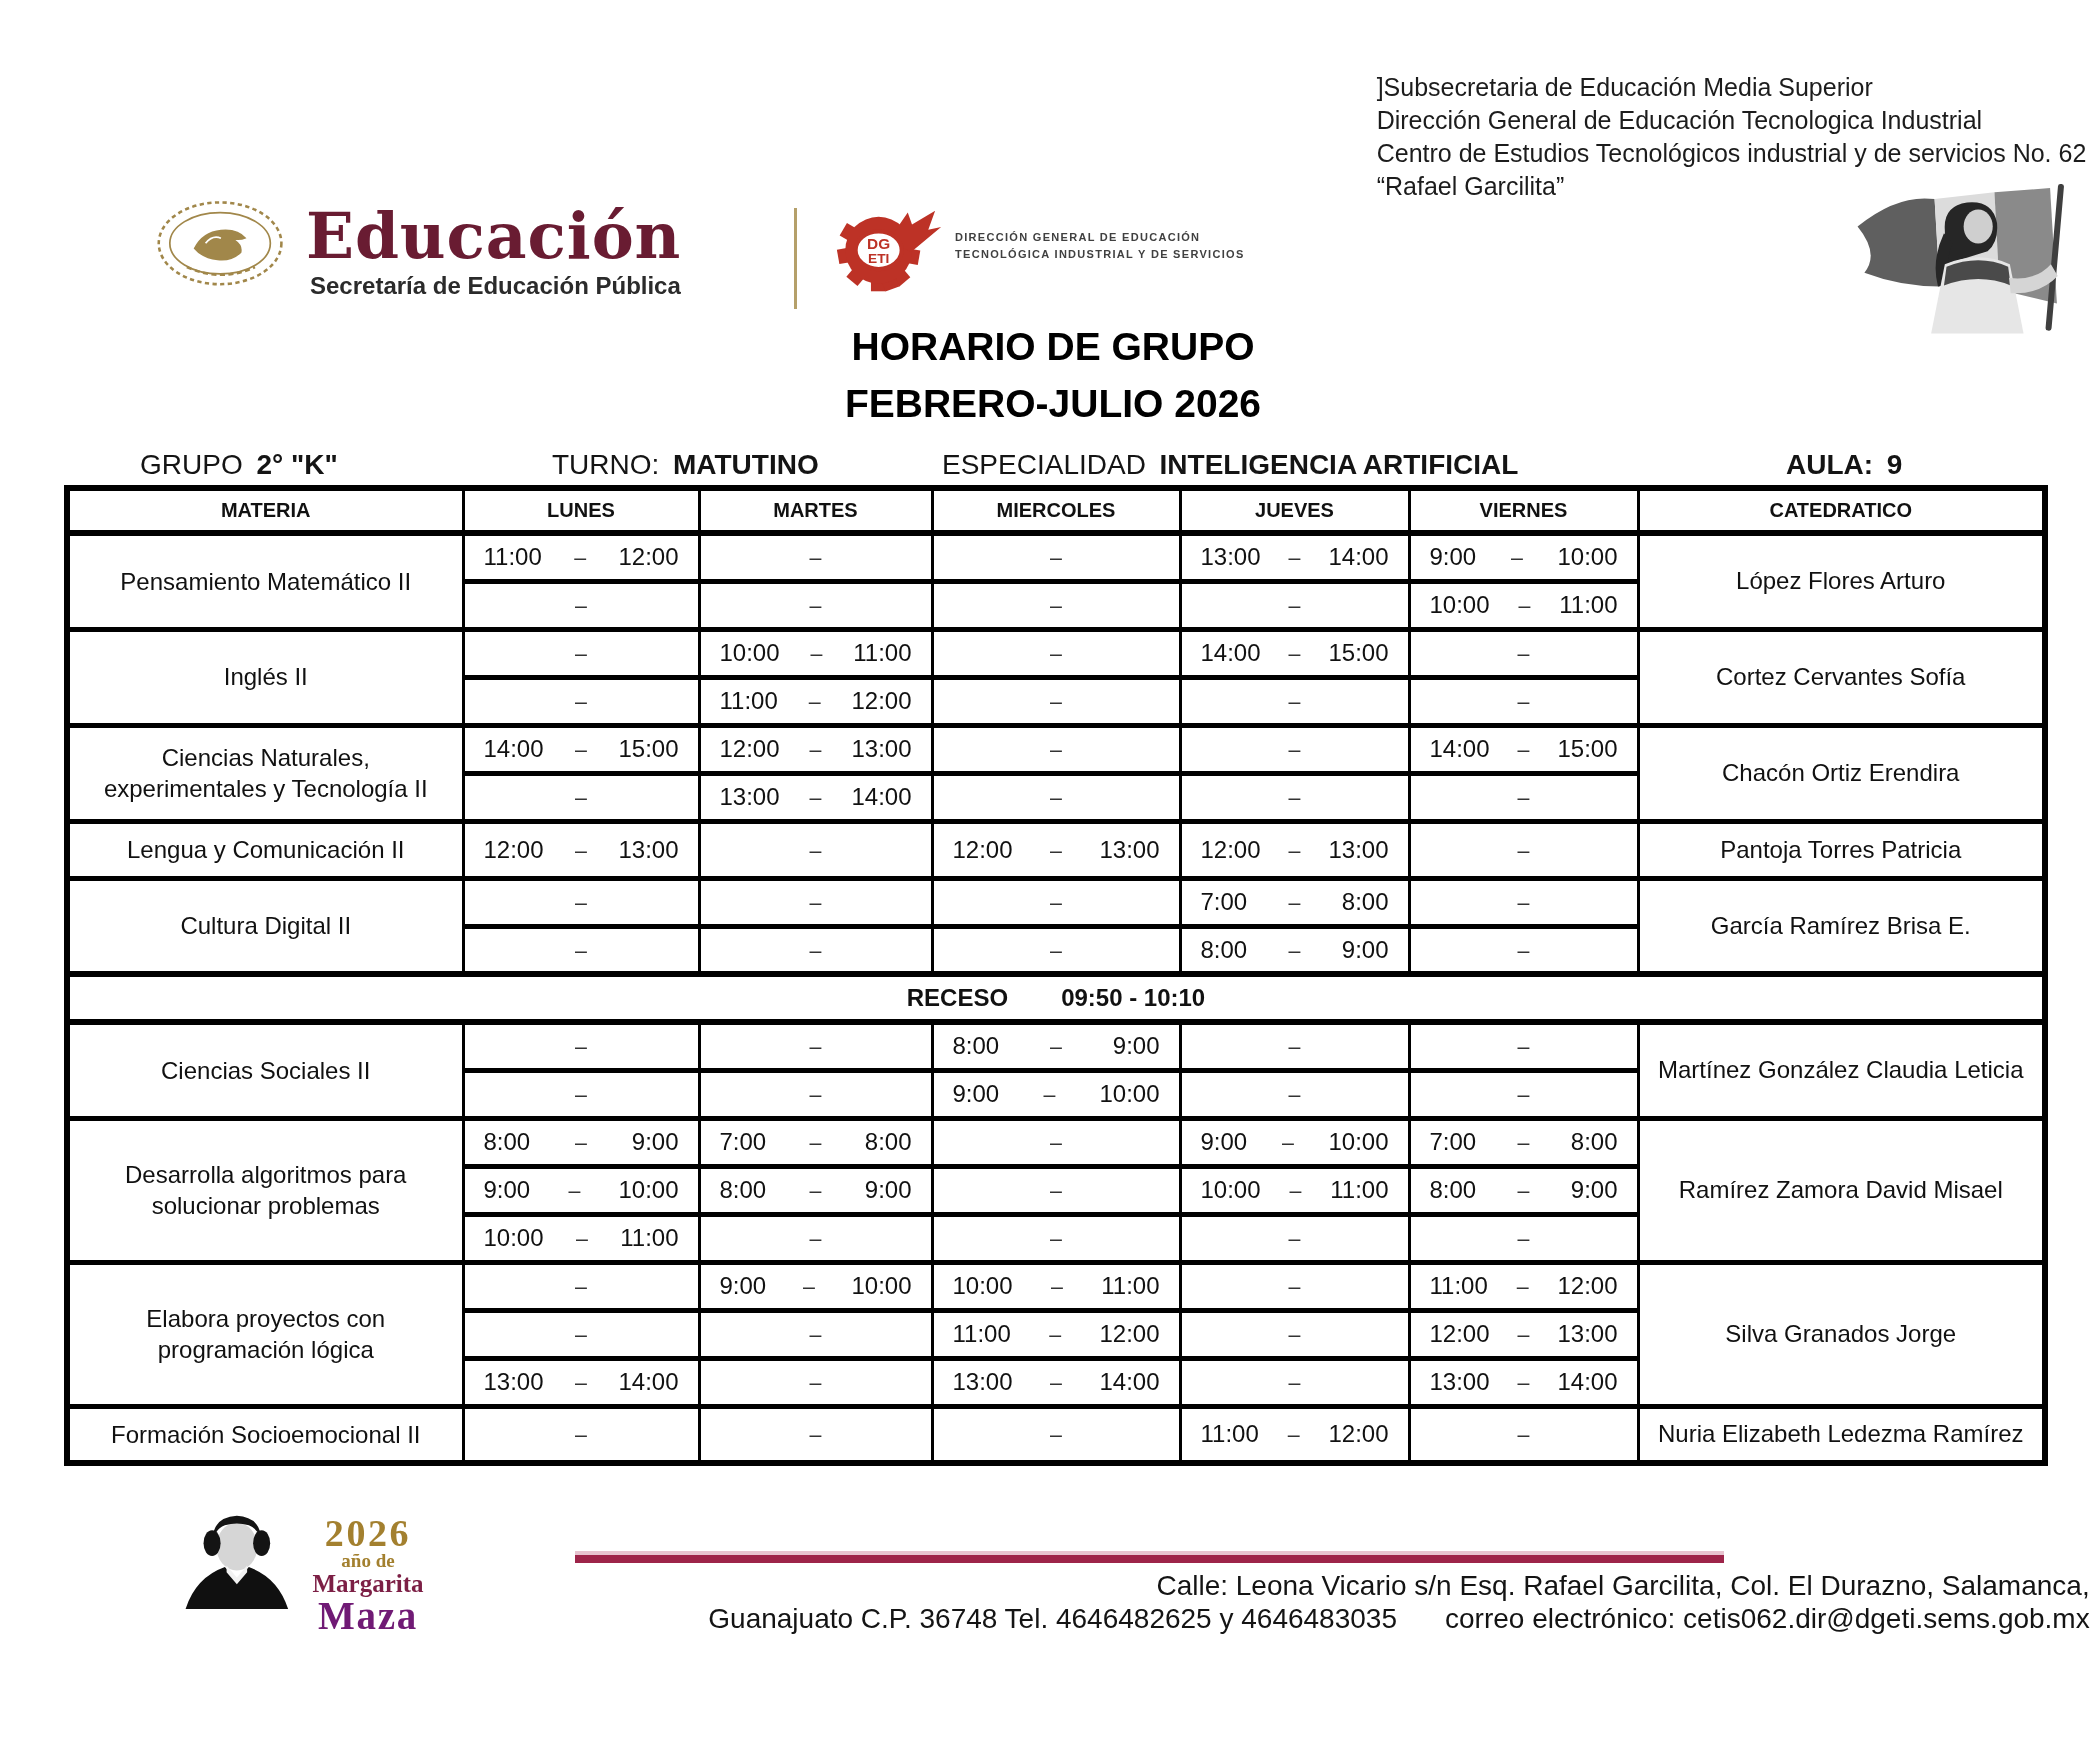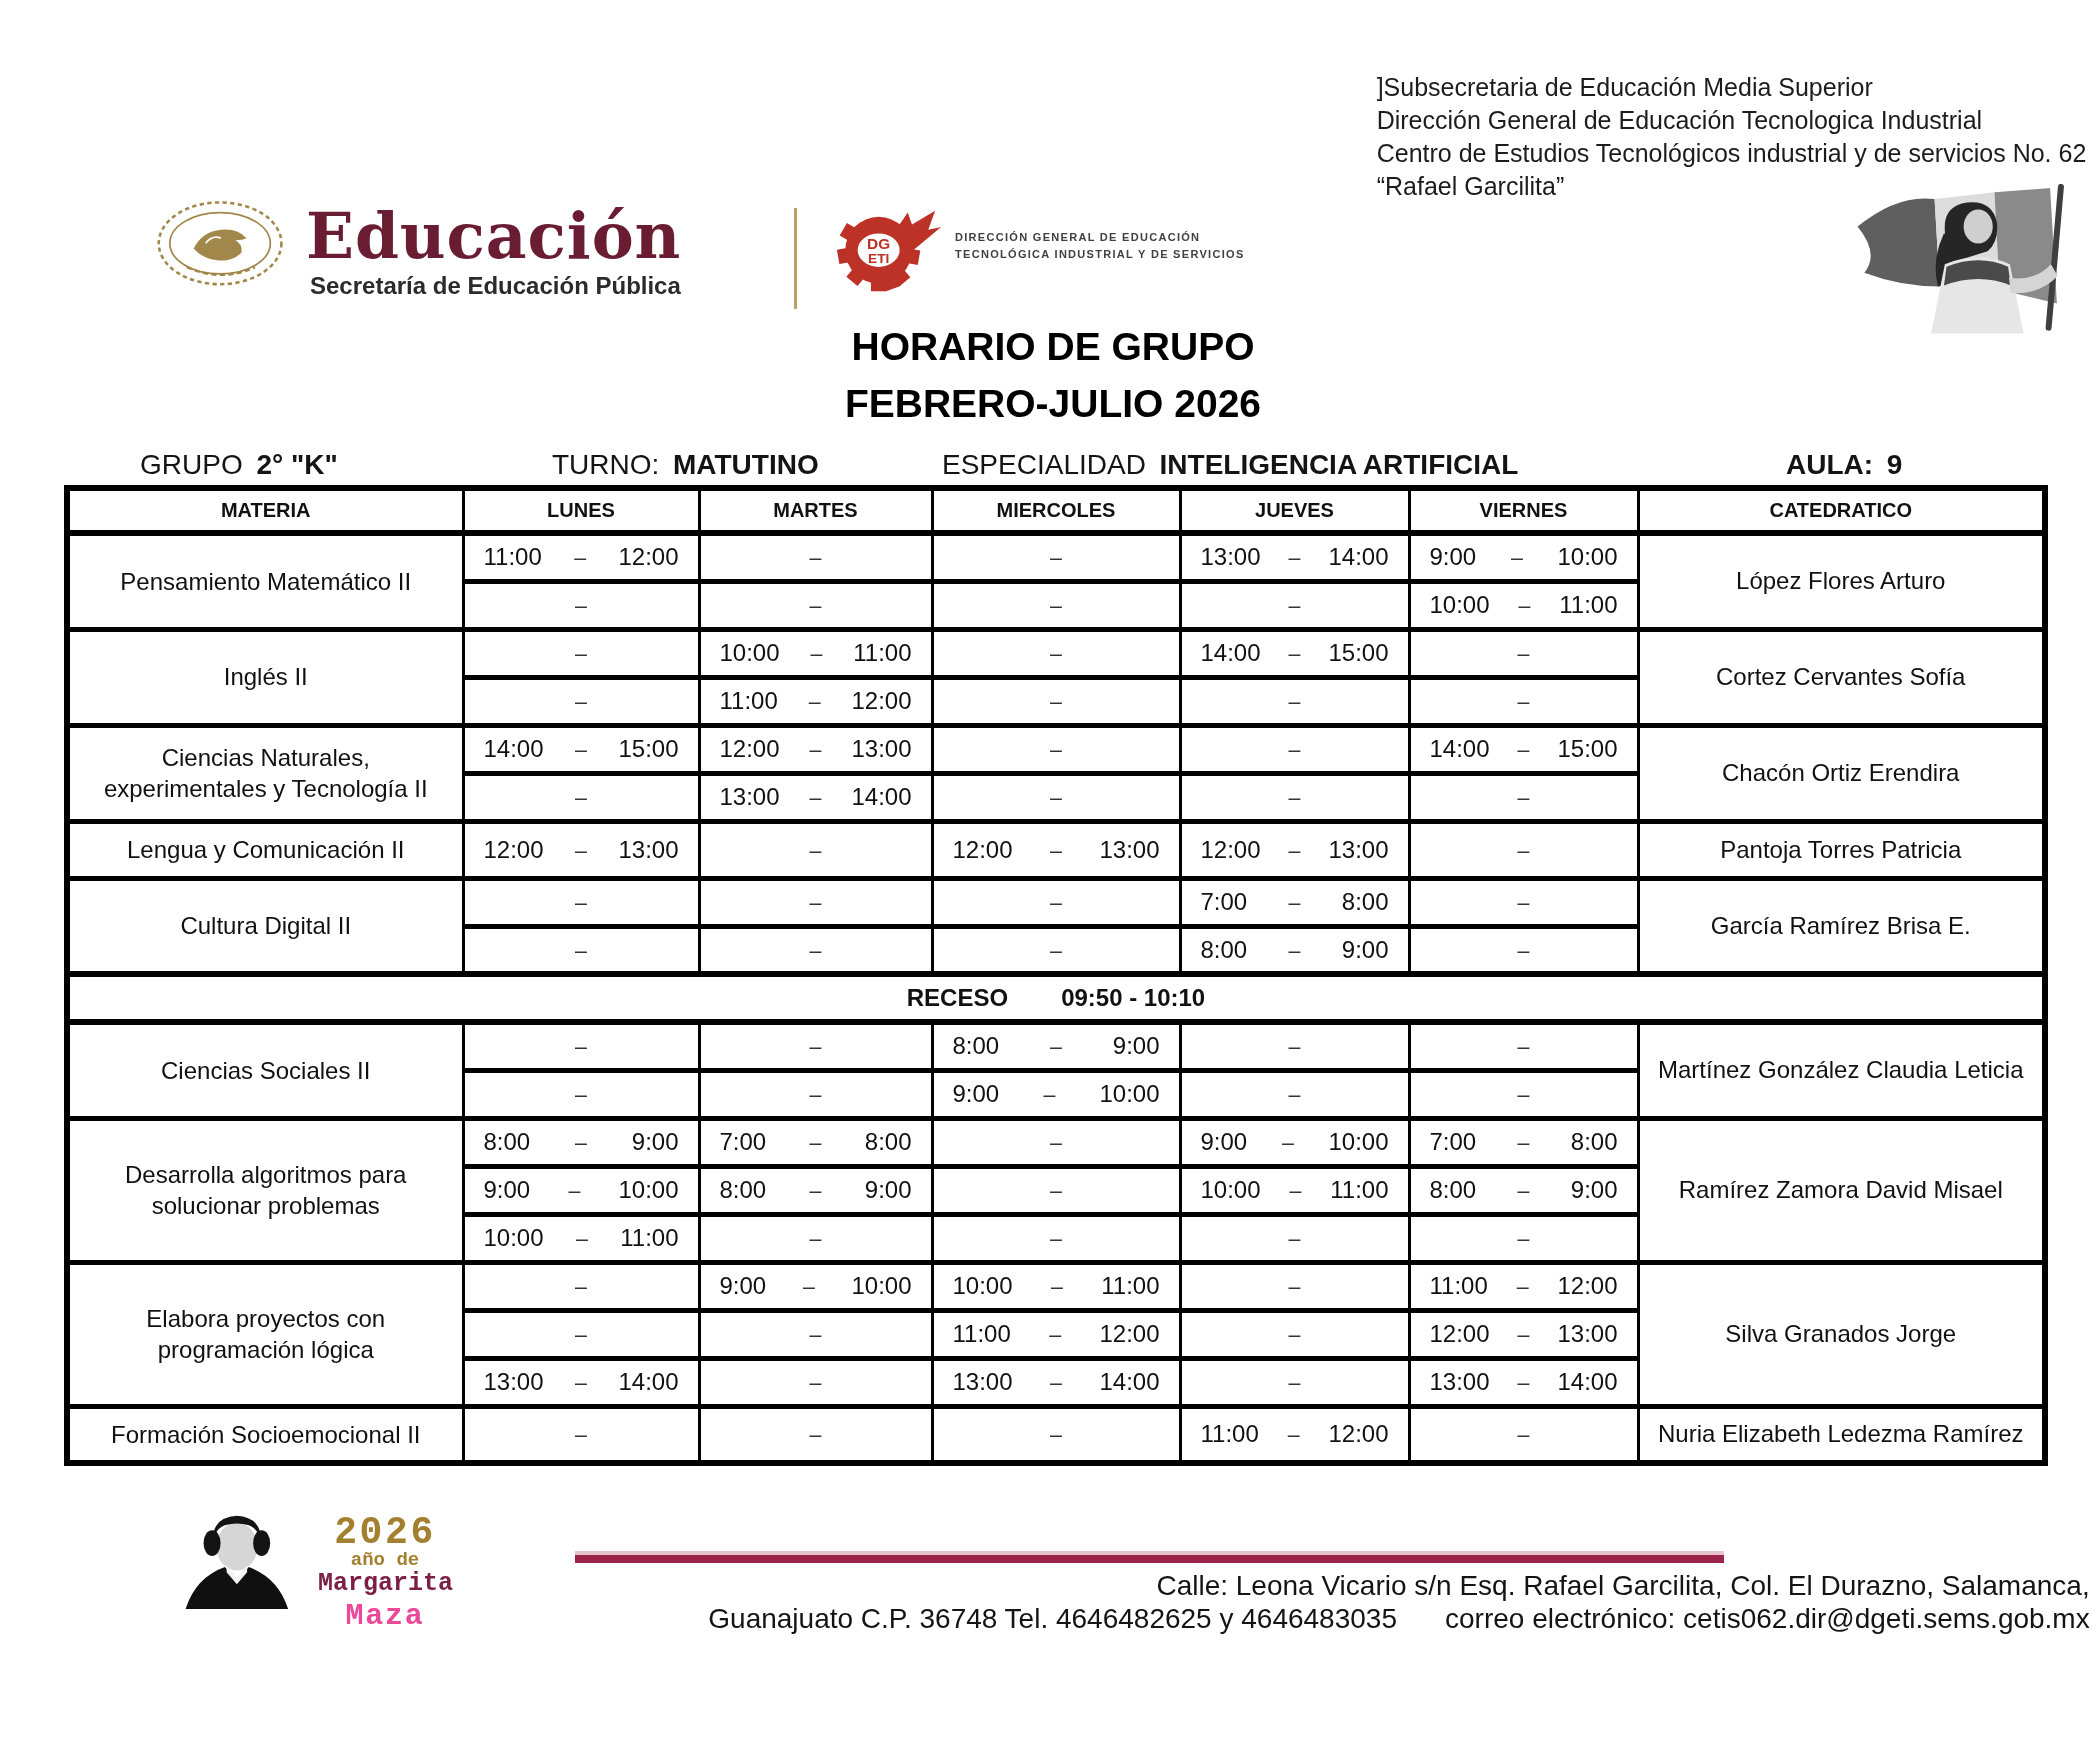--- a/index.html
+++ b/index.html
@@ -49,26 +49,26 @@
   .teacher-cell { padding:0 6.8px; }
   .time-wrap { display:flex; justify-content:space-between; align-items:baseline;
                padding:0 19px; width:100%; }
   .dash { color:#333; font-size:21.4px; }
   .receso-cell { font-weight:bold; font-size:26.5px; height:46px;
                  border-top:6.8px solid #000 !important; border-bottom:6.8px solid #000 !important; }
   .receso-time { margin-left:53px;margin-top:30px; }
 
   
   .maza-portrait { position:absolute; left:151px; top:1509px; width:170px; height:100px; }
-  .year-block { position:absolute; left:318px; top:1515px; width:134px; text-align:center;
-                font-family:Liberation Mono, monospace; font-weight:bold; }
+  .year-block { position:absolute; left:301px; top:1515px; width:134px; text-align:center;
+                font-family:Liberation Serif, serif; font-weight:bold; }
   .year-block .y1 { font-size:38px; line-height:36px; color:#a3802f; letter-spacing:2.6px; }
   .year-block .y2 { font-size:19px; line-height:19.7px; color:#a3802f; }
   .year-block .y3 { font-size:25px; line-height:26px; color:#7c1f45; }
-  .year-block .y4 { font-size:30px; line-height:38px; color:#ec4899; letter-spacing:1.7px; }
+  .year-block .y4 { font-size:39px; line-height:38px; color:#701a75; letter-spacing:1.7px; }
   .footer-divider { position:absolute; left:575px; top:1551px; width:1149px; height:12px;
                     background:linear-gradient(to bottom,#e7c3cf 0 30%, #9d2449 30% 100%); }
   .address { position:absolute; right:10.3px; top:1569px; text-align:right;
              font-size:28px; line-height:33px; color:#141414; }
   .address .gap { margin-left:48px; }
 </style>
 </head>
 <body>
 
 <div class="org-block">

